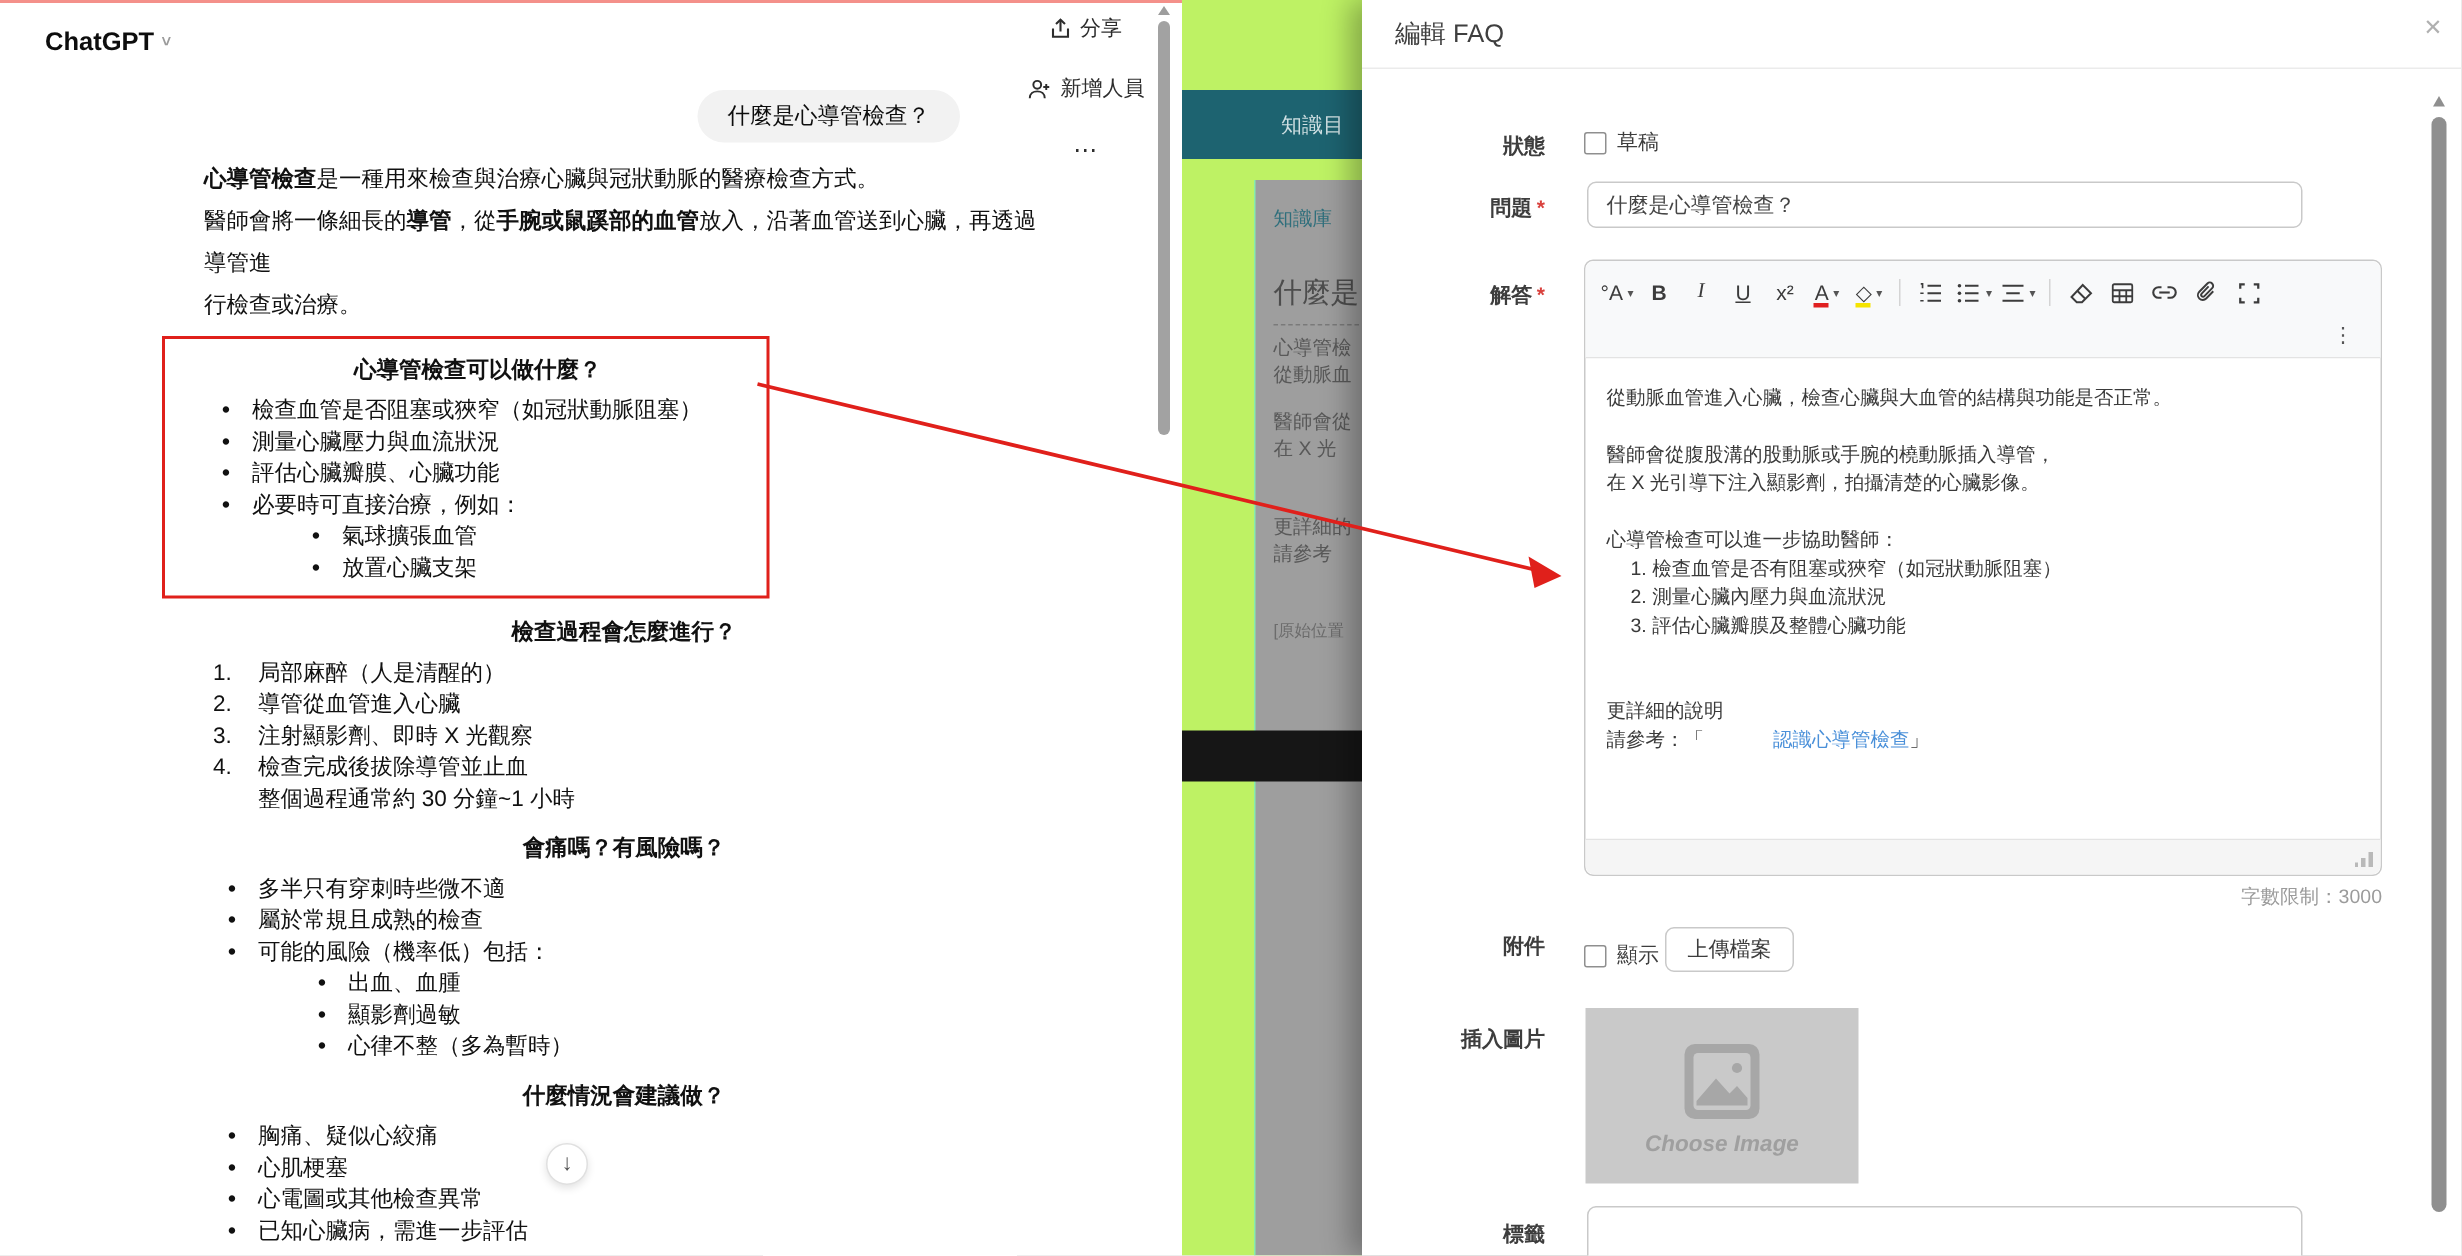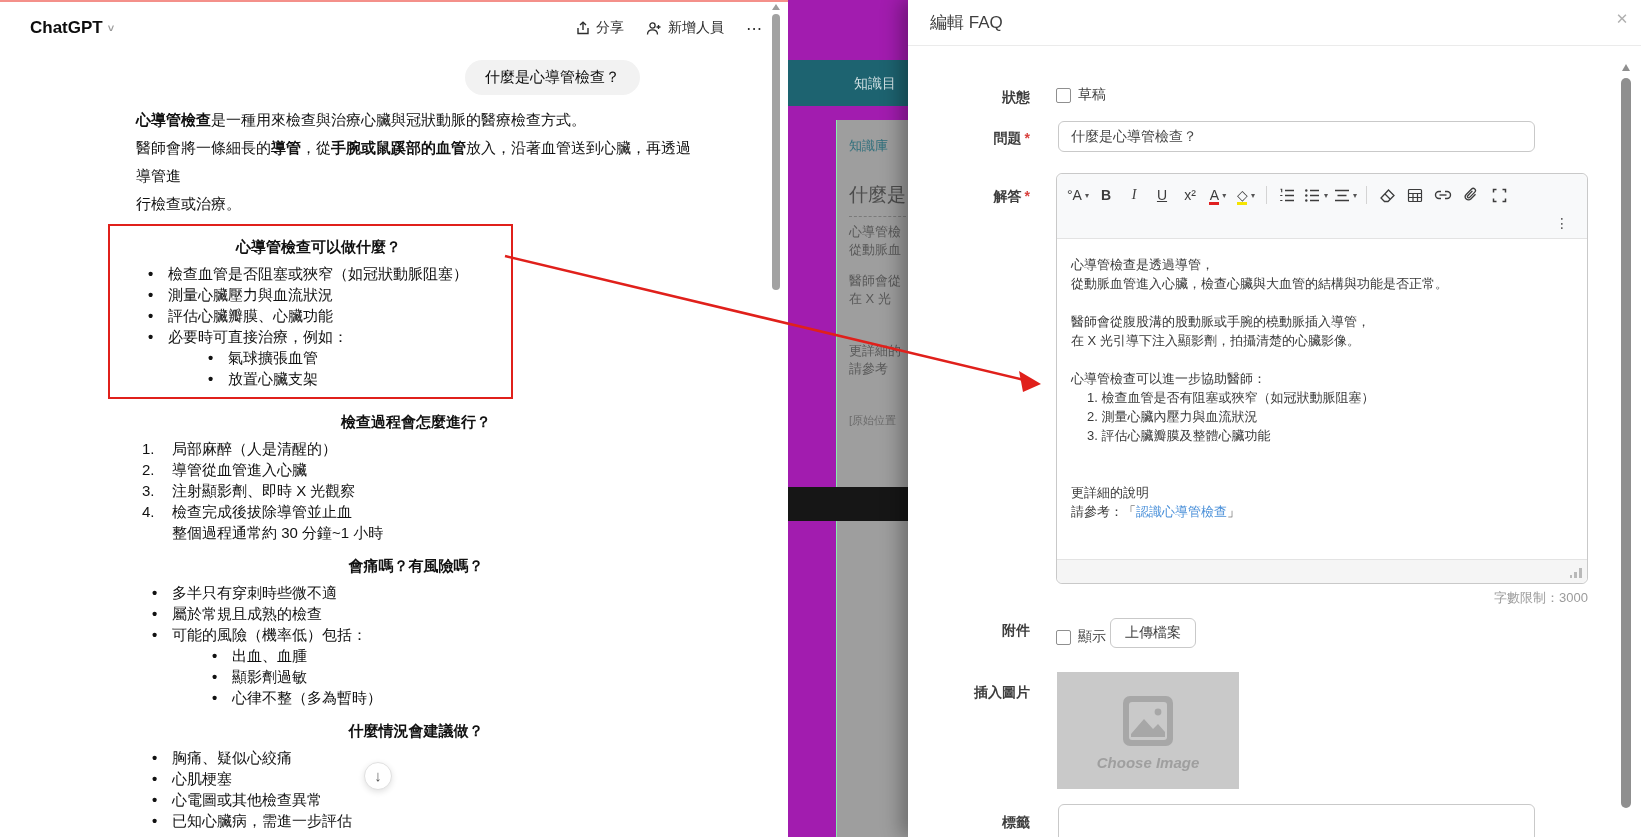--- a/index.html
+++ b/index.html
@@ -6,21 +6,21 @@
   html,body { width:1641px; height:837px; overflow:hidden; background:#e9e9e9;
     font-family:"Liberation Sans","DejaVu Sans",sans-serif; }
   .stage { position:relative; width:1641px; height:837px; }
 
   
   .chat-pane { position:absolute; left:0; top:0; width:788px; height:837px; background:#fff; overflow:hidden; }
   .top-accent { position:absolute; left:0; top:0; width:788px; height:2px; background:#f4908a; }
   .chat-header { position:absolute; left:0; top:10px; width:788px; height:36px; display:flex; align-items:center; }
   .brand { margin-left:30px; font-size:17px; color:#0d0d0d; font-weight:600; display:flex; align-items:center; gap:5px; cursor:pointer; }
   .brand .caret { color:#9b9b9b; font-size:11px; }
-  .chat-actions { position:absolute; right:25px; top:0; height:36px; display:flex; align-items:center; gap:22px; color:#2d2d2d; font-size:14px; }
+  .chat-actions { position:absolute; right:25px; top:0; height:36px; display:flex; align-items:center; gap:22px; color:#2d2d2d; font-size:14px;flex-direction:column; }
   .chat-actions .act { display:flex; align-items:center; gap:6px; cursor:pointer; }
   .chat-actions svg { display:block; }
   .more-dots { font-size:16px; color:#2d2d2d; letter-spacing:1px; cursor:pointer; }
 
   .bubble { position:absolute; top:60px; right:148px; background:#f2f2f2; border-radius:22px;
     padding:8px 20px; font-size:15px; color:#0d0d0d; }
 
   .chat-body { position:absolute; left:136px; top:106px; width:560px; font-size:15px; color:#111; }
   .intro-line { line-height:28px; }
   .intro-line b { font-weight:700; }
@@ -42,21 +42,21 @@
   .scroll-down { position:absolute; left:364px; top:762px; width:28px; height:28px; border-radius:50%;
     background:#fff; border:1px solid #e0e0e0; box-shadow:0 2px 6px rgba(0,0,0,.12);
     color:#555; font-size:15px; line-height:26px; text-align:center; cursor:pointer; }
 
   .pane-scrollbar { position:absolute; left:770px; top:0; width:12px; height:837px; }
   .pane-scrollbar .arr { position:absolute; left:2px; top:4px; width:0; height:0;
     border-left:4px solid transparent; border-right:4px solid transparent; border-bottom:6px solid #9d9d9d; }
   .pane-scrollbar .thumb { position:absolute; left:2px; top:14px; width:8px; height:276px; background:#a2a2a2; border-radius:4px; }
 
   
-  .bg-strip { position:absolute; left:788px; top:0; width:120px; height:837px; background:#a21caf; overflow:hidden; }
+  .bg-strip { position:absolute; left:788px; top:0; width:120px; height:837px; background:#bef264; overflow:hidden; }
   .bg-teal { position:absolute; left:0; top:60px; width:120px; height:46px; background:#1d6370; color:#cfdfe2;
     font-size:14px; line-height:46px; padding-left:66px; white-space:nowrap; }
   .bg-card { position:absolute; left:48px; top:120px; width:72px; height:717px; background:#9e9e9e; border-left:1px solid #86efac; }
   .bg-card .t { position:absolute; left:12px; white-space:nowrap; }
   .bg-link { color:#2f6f7c; font-size:13px; top:17px; }
   .bg-h1 { color:#4d4d4d; font-size:19px; top:62px; border-bottom:1px dashed #7a7a7a; padding-bottom:8px; }
   .bg-p { color:#595959; font-size:13px; }
   .bg-note { color:#6c6c6c; font-size:11px; top:293px; }
   .bg-black-band { position:absolute; left:0; top:487px; width:120px; height:34px; background:#161616; }
 
@@ -98,21 +98,21 @@
   .tb-btn .tb-caret { font-size:8px; color:#555; margin-left:3px; }
   .tb-div { width:1px; height:18px; background:#d4d4d4; margin:0 5px; }
   .tb-overflow { position:absolute; right:6px; top:2px; width:22px; height:22px; text-align:center;
     color:#555; font-size:14px; line-height:22px; letter-spacing:0; cursor:pointer; }
   .tb-btn svg { display:block; }
 
   .editor-content { position:absolute; left:0; top:69px; right:0; bottom:24px; padding:12px 14px;
     font-size:13px; color:#3a3a3a; line-height:19px; overflow:hidden; }
   .ec-line { min-height:19px; white-space:nowrap; }
   .ec-line.indent { padding-left:16px; }
-  .ec-link { color:#4a90d9; cursor:pointer; }
+  .ec-link { color:#4a90d9; cursor:pointer;margin-left:46px; }
   .editor-footer { position:absolute; left:0; bottom:0; width:100%; height:24px; background:#f5f5f5;
     border-top:1px solid #e3e3e3; border-radius:0 0 6px 6px; }
   .resize-grip { position:absolute; right:5px; bottom:5px; width:12px; height:12px; cursor:nwse-resize;
     background:
       linear-gradient(#b9b9b9,#b9b9b9) 100% 100%/3px 10px no-repeat,
       linear-gradient(#b9b9b9,#b9b9b9) calc(100% - 5px) 100%/3px 6px no-repeat,
       linear-gradient(#b9b9b9,#b9b9b9) calc(100% - 10px) 100%/2px 3px no-repeat; }
   .char-limit { position:absolute; left:148px; top:589px; width:532px; text-align:right; font-size:13px; color:#9b9b9b; }
 
   .upload-btn { position:absolute; left:202px; top:618px; height:30px; padding:0 14px; background:#fff;
@@ -364,21 +364,20 @@
                   <path d="M1.5 4.5v-3h3M10.5 1.5h3v3M13.5 10.5v3h-3M4.5 13.5h-3v-3"></path>
                 </svg>
               </span>
             </span>
           </div>
         <div class="tb-row2">
           <div class="tb-overflow">⋮</div>
         </div>
       </div>
       <div class="editor-content" id="editor-content">
-          <div class="ec-line">心導管檢查是透過導管，</div>
           <div class="ec-line">從動脈血管進入心臟，檢查心臟與大血管的結構與功能是否正常。</div>
           <div class="ec-line"></div>
           <div class="ec-line">醫師會從腹股溝的股動脈或手腕的橈動脈插入導管，</div>
           <div class="ec-line">在 X 光引導下注入顯影劑，拍攝清楚的心臟影像。</div>
           <div class="ec-line"></div>
           <div class="ec-line">心導管檢查可以進一步協助醫師：</div>
           <div class="ec-line indent">1. 檢查血管是否有阻塞或狹窄（如冠狀動脈阻塞）</div>
           <div class="ec-line indent">2. 測量心臟內壓力與血流狀況</div>
           <div class="ec-line indent">3. 評估心臟瓣膜及整體心臟功能</div>
           <div class="ec-line"></div>

